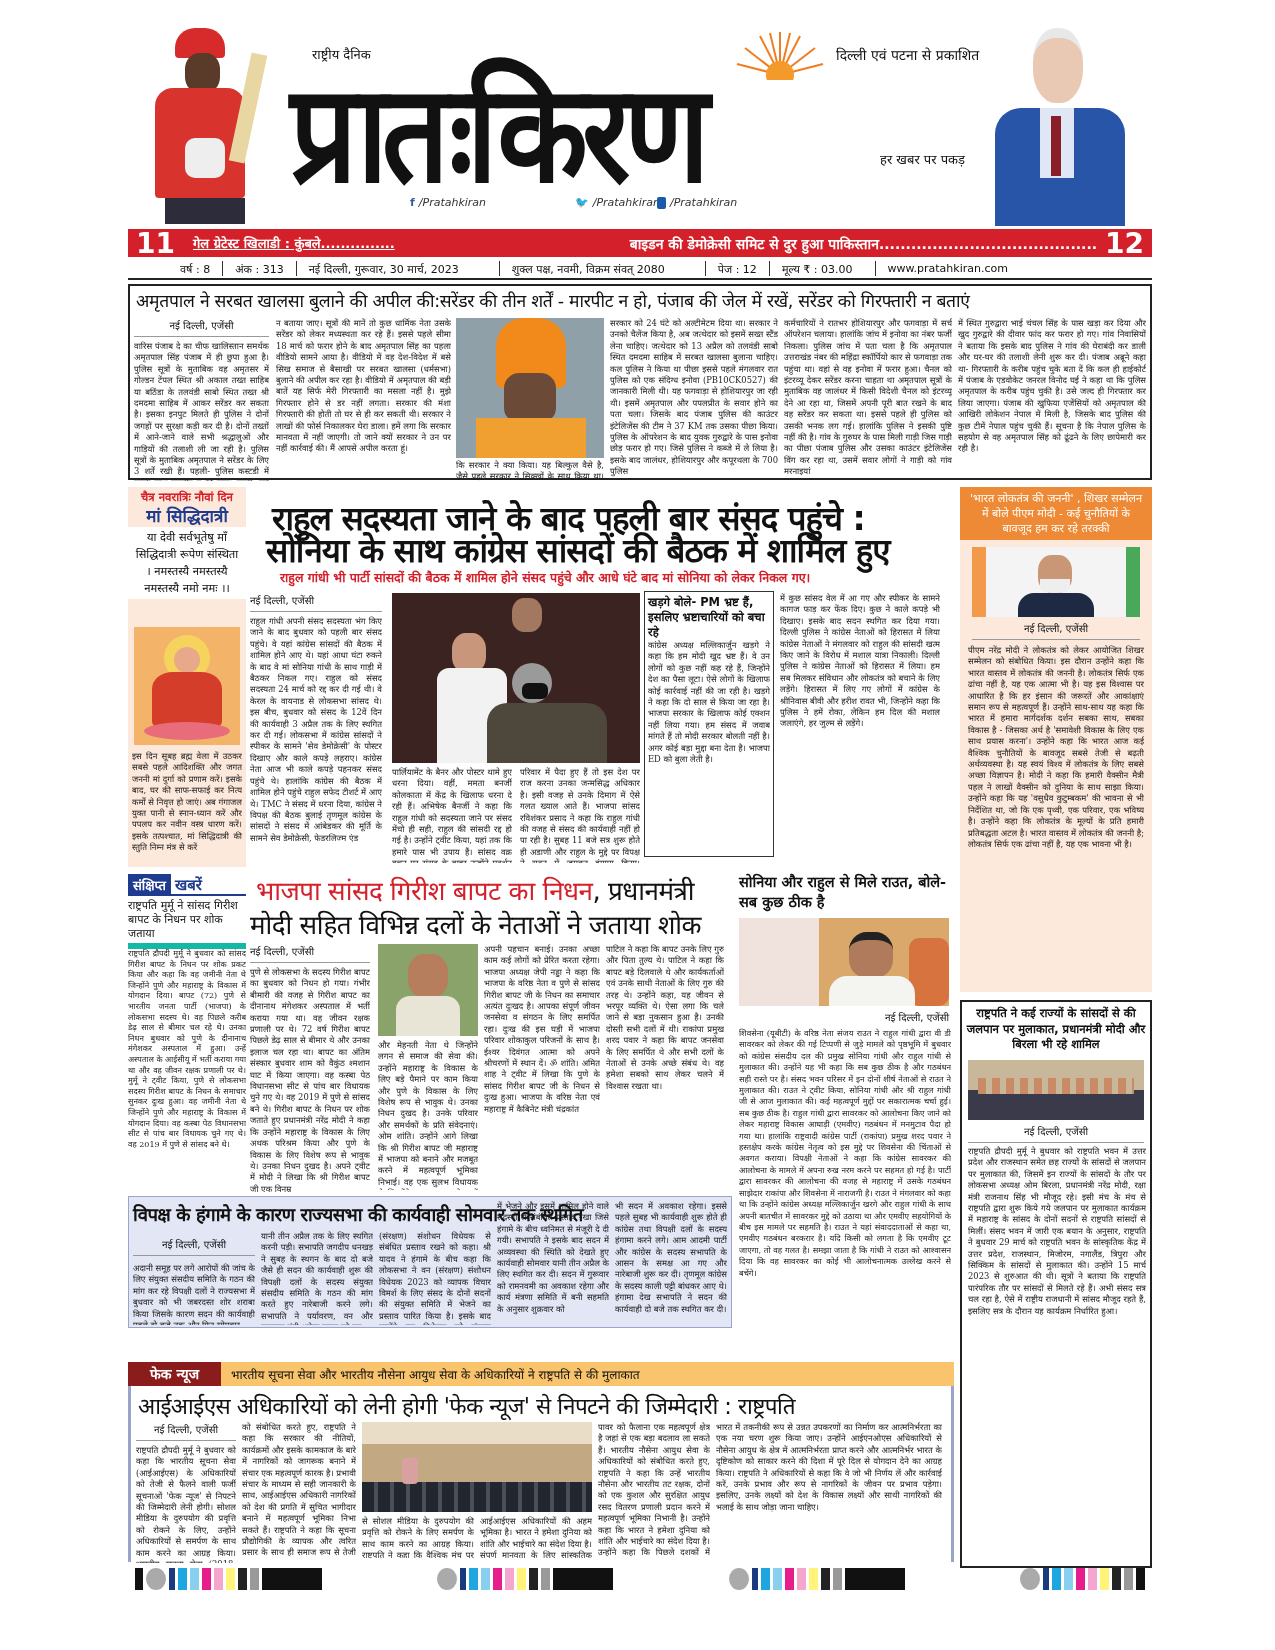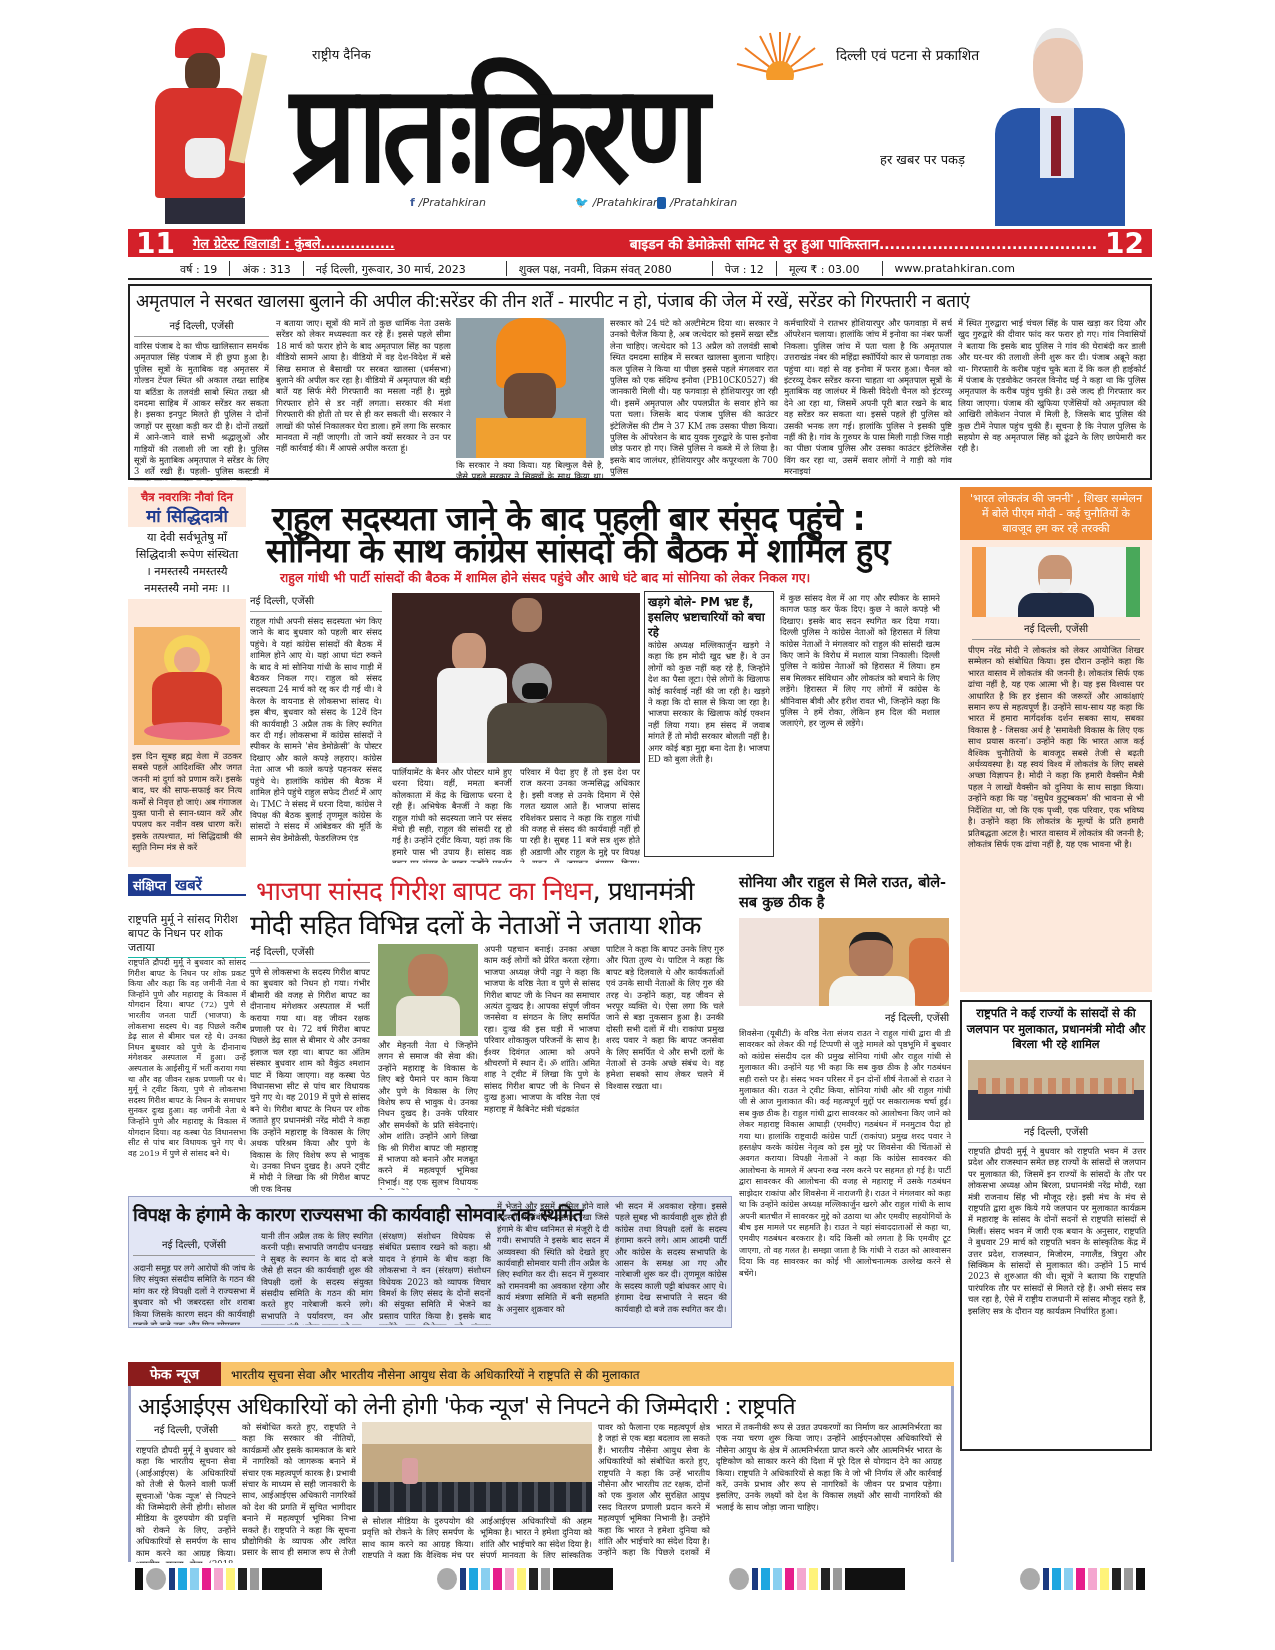--- a/index.html
+++ b/index.html
@@ -75,21 +75,21 @@
   </div>
 </div>
 
 <div class="abs redbar">
   <span class="num">11</span>
   <span style="font-size:13px;flex:1;padding-left:10px;text-decoration:underline;">गेल ग्रेटेस्ट खिलाडी : कुंबले...............</span>
   <span style="font-size:14px;">बाइडन की डेमोक्रेसी समिट से दुर हुआ पाकिस्तान.........................................</span>
   <span class="num">12</span>
 </div>
 <div class="abs infobar">
-  <span style="margin-left:40px;">वर्ष : 19</span>
+  <span style="margin-left:40px;">वर्ष : 8</span>
   <span>अंक : 313</span>
   <span style="padding-right:40px;">नई दिल्ली, गुरूवार, 30 मार्च, 2023</span>
   <span style="padding-right:40px;">शुक्ल पक्ष, नवमी, विक्रम संवत् 2080</span>
   <span>पेज : 12</span>
   <span style="padding-right:22px;">मूल्य ₹ : 03.00</span>
   <span>www.pratahkiran.com</span>
 </div>
 
 <div class="abs box" style="left:128px;top:284px;width:1024px;height:196px;">
   <div class="abs headline" style="left:6px;top:2px;font-size:17.5px;font-weight:normal;letter-spacing:-0.3px;">अमृतपाल ने सरबत खालसा बुलाने की अपील की:सरेंडर की तीन शर्तें - मारपीट न हो, पंजाब की जेल में रखें, सरेंडर को गिरफ्तारी न बताएं</div>
@@ -120,21 +120,21 @@
     <div class="abs" style="left:10px;top:95px;width:86px;height:18px;background:#e96c7a;border-radius:50%"></div>
   </div>
   <div class="abs col-text" style="left:4px;top:264px;width:110px;height:112px;">इस दिन सूबह ब्रह्म वेला में उठकर सबसे पहले आदिशक्ति और जगत जननी मां दुर्गा को प्रणाम करें। इसके बाद, घर की साफ-सफाई कर नित्य कर्मों से निवृत्त हो जाएं। अब गंगाजल युक्त पानी से स्नान-ध्यान करें और पपलप कर नवीन वस्त्र धारण करें। इसके तत्पश्चात, मां सिद्धिदात्री की स्तुति निम्न मंत्र से करें</div>
 </div>
 
 <div class="abs" style="left:128px;top:874px;width:118px;height:318px;">
   <div style="display:flex;align-items:stretch;height:22px;border-bottom:2px solid #1f3b8f;">
     <span style="background:#1f3b8f;color:#fff;font-weight:bold;font-size:13px;padding:2px 5px;">संक्षिप्त</span>
     <span style="color:#1f3b8f;font-weight:bold;font-size:15px;padding:0 4px;">खबरें</span>
   </div>
-  <div style="font-size:11px;line-height:14px;margin-top:17px;border-bottom:1px solid #14b8a6;padding-bottom:2px;">राष्ट्रपति मुर्मू ने सांसद गिरीश बापट के निधन पर शोक जताया</div>
+  <div style="font-size:11px;line-height:14px;margin-top:3px;border-bottom:6px solid #14b8a6;padding-bottom:2px;">राष्ट्रपति मुर्मू ने सांसद गिरीश बापट के निधन पर शोक जताया</div>
   <div class="col-text" style="height:258px;font-size:8px;line-height:10.6px;">राष्ट्रपति द्रौपदी मुर्मू ने बुधवार को सांसद गिरीश बापट के निधन पर शोक प्रकट किया और कहा कि वह जमीनी नेता थे जिन्होंने पुणे और महाराष्ट्र के विकास में योगदान दिया। बापट (72) पुणे से भारतीय जनता पार्टी (भाजपा) के लोकसभा सदस्य थे। वह पिछले करीब डेढ़ साल से बीमार चल रहे थे। उनका निधन बुधवार को पुणे के दीनानाथ मंगेशकर अस्पताल में हुआ। उन्हें अस्पताल के आईसीयू में भर्ती कराया गया था और वह जीवन रक्षक प्रणाली पर थे। मुर्मू ने ट्वीट किया, पुणे से लोकसभा सदस्य गिरीश बापट के निधन के समाचार सुनकर दुःख हुआ। वह जमीनी नेता थे जिन्होंने पुणे और महाराष्ट्र के विकास में योगदान दिया। वह कस्बा पेठ विधानसभा सीट से पांच बार विधायक चुने गए थे। वह 2019 में पुणे से सांसद बने थे।</div>
 </div>
 
 <div class="abs" style="left:250px;top:487px;width:700px;height:380px;">
   <div class="abs headline" style="left:22px;top:8px;font-size:33px;letter-spacing:-1px;">राहुल सदस्यता जाने के बाद पहली बार संसद पहुंचे :</div>
   <div class="abs headline" style="left:16px;top:40px;font-size:33px;letter-spacing:-1px;">सोनिया के साथ कांग्रेस सांसदों की बैठक में शामिल हुए</div>
   <div class="abs" style="left:30px;top:82px;font-size:12.5px;font-weight:bold;color:#d4202a;white-space:nowrap;">राहुल गांधी भी पार्टी सांसदों की बैठक में शामिल होने संसद पहुंचे और आधे घंटे बाद मां सोनिया को लेकर निकल गए।</div>
   <div class="abs" style="left:0;top:106px;width:132px;">
     <div class="dateline" style="text-align:left;">नई दिल्ली, एजेंसी</div>
     <div class="col-text" style="height:250px;">राहुल गांधी अपनी संसद सदस्यता भंग किए जाने के बाद बुधवार को पहली बार संसद पहुंचे। वे यहां कांग्रेस सांसदों की बैठक में शामिल होने आए थे। यहां आधा घंटा रुकने के बाद वे मां सोनिया गांधी के साथ गाड़ी में बैठकर निकल गए। राहुल को संसद सदस्यता 24 मार्च को रद्द कर दी गई थी। वे केरल के वायनाड से लोकसभा सांसद थे। इस बीच, बुधवार को संसद के 12वें दिन की कार्यवाही 3 अप्रैल तक के लिए स्थगित कर दी गई। लोकसभा में कांग्रेस सांसदों ने स्पीकर के सामने 'सेव डेमोक्रेसी' के पोस्टर दिखाए और काले कपड़े लहराए। कांग्रेस नेता आज भी काले कपड़े पहनकर संसद पहुंचे थे। हालांकि कांग्रेस की बैठक में शामिल होने पहुंचे राहुल सफेद टीशर्ट में आए थे। TMC ने संसद में धरना दिया, कांग्रेस ने विपक्ष की बैठक बुलाई तृणमूल कांग्रेस के सांसदों ने संसद में आंबेडकर की मूर्ति के सामने सेव डेमोक्रेसी, फेडरलिज्म एंड</div>
@@ -162,21 +162,21 @@
     <div class="abs" style="left:0;top:0;width:14px;height:70px;background:#f2994a"></div>
     <div class="abs" style="left:154px;top:0;width:14px;height:70px;background:#49a85a"></div>
     <div class="abs" style="left:66px;top:8px;width:34px;height:38px;background:#c99676;border-radius:40%"></div>
     <div class="abs" style="left:68px;top:32px;width:30px;height:14px;background:#eee;border-radius:0 0 40% 40%"></div>
     <div class="abs" style="left:46px;top:46px;width:76px;height:24px;background:#1e2a44;border-radius:16px 16px 0 0"></div>
   </div>
   <div class="abs dateline" style="left:12px;top:134px;width:168px;">नई दिल्ली, एजेंसी</div>
   <div class="abs col-text" style="left:8px;top:158px;width:176px;height:340px;">पीएम नरेंद्र मोदी ने लोकतंत्र को लेकर आयोजित शिखर सम्मेलन को संबोधित किया। इस दौरान उन्होंने कहा कि भारत वास्तव में लोकतंत्र की जननी है। लोकतंत्र सिर्फ एक ढांचा नहीं है, यह एक आत्मा भी है। यह इस विश्वास पर आधारित है कि हर इंसान की जरूरतें और आकांक्षाएं समान रूप से महत्वपूर्ण हैं। उन्होंने साथ-साथ यह कहा कि भारत में हमारा मार्गदर्शक दर्शन सबका साथ, सबका विकास है - जिसका अर्थ है 'समावेशी विकास के लिए एक साथ प्रयास करना'। उन्होंने कहा कि भारत आज कई वैश्विक चुनौतियों के बावजूद सबसे तेजी से बढ़ती अर्थव्यवस्था है। यह स्वयं विश्व में लोकतंत्र के लिए सबसे अच्छा विज्ञापन है। मोदी ने कहा कि हमारी वैक्सीन मैत्री पहल ने लाखों वैक्सीन को दुनिया के साथ साझा किया। उन्होंने कहा कि यह 'वसुधैव कुटुम्बकम' की भावना से भी निर्देशित था, जो कि एक पृथ्वी, एक परिवार, एक भविष्य है। उन्होंने कहा कि लोकतंत्र के मूल्यों के प्रति हमारी प्रतिबद्धता अटल है। भारत वास्तव में लोकतंत्र की जननी है; लोकतंत्र सिर्फ एक ढांचा नहीं है, यह एक भावना भी है।</div>
 </div>
 
-<div class="abs" style="left:960px;top:1000px;width:192px;height:451px;border:2px solid #222;">
+<div class="abs" style="left:960px;top:1000px;width:192px;height:568px;border:2px solid #222;">
   <div style="font-size:11.5px;line-height:15.5px;text-align:center;padding:4px 4px;font-weight:bold;">राष्ट्रपति ने कई राज्यों के सांसदों से की जलपान पर मुलाकात, प्रधानमंत्री मोदी और बिरला भी रहे शामिल</div>
   <div class="photo" style="left:6px;top:58px;width:176px;height:60px;background:#c9b79a;">
     <div class="abs" style="left:0;top:30px;width:176px;height:30px;background:#3a3a4a"></div>
     <div class="abs" style="left:10px;top:18px;width:156px;height:16px;background:repeating-linear-gradient(90deg,#c98a66 0 8px,#c9b79a 8px 14px)"></div>
   </div>
   <div class="abs dateline" style="left:6px;top:122px;width:176px;">नई दिल्ली, एजेंसी</div>
   <div class="abs col-text" style="left:6px;top:144px;width:178px;height:416px;">राष्ट्रपति द्रौपदी मुर्मू ने बुधवार को राष्ट्रपति भवन में उत्तर प्रदेश और राजस्थान समेत छह राज्यों के सांसदों से जलपान पर मुलाकात की, जिसमें इन राज्यों के सांसदों के तौर पर लोकसभा अध्यक्ष ओम बिरला, प्रधानमंत्री नरेंद्र मोदी, रक्षा मंत्री राजनाथ सिंह भी मौजूद रहे। इसी मंच के मंच से राष्ट्रपति द्वारा शुरू किये गये जलपान पर मुलाकात कार्यक्रम में महाराष्ट्र के सांसद के दोनों सदनों से राष्ट्रपति सांसदों से मिलीं। संसद भवन में जारी एक बयान के अनुसार, राष्ट्रपति ने बुधवार 29 मार्च को राष्ट्रपति भवन के सांस्कृतिक केंद्र में उत्तर प्रदेश, राजस्थान, मिजोरम, नगालैंड, त्रिपुरा और सिक्किम के सांसदों से मुलाकात की। उन्होंने 15 मार्च 2023 से शुरुआत की थी। सूत्रों ने बताया कि राष्ट्रपति पारंपरिक तौर पर सांसदों से मिलते रहे हैं। अभी संसद सत्र चल रहा है, ऐसे में राष्ट्रीय राजधानी में सांसद मौजूद रहते हैं, इसलिए सत्र के दौरान यह कार्यक्रम निर्धारित हुआ।</div>
 </div>
 
 <div class="abs" style="left:250px;top:872px;width:480px;height:320px;">

